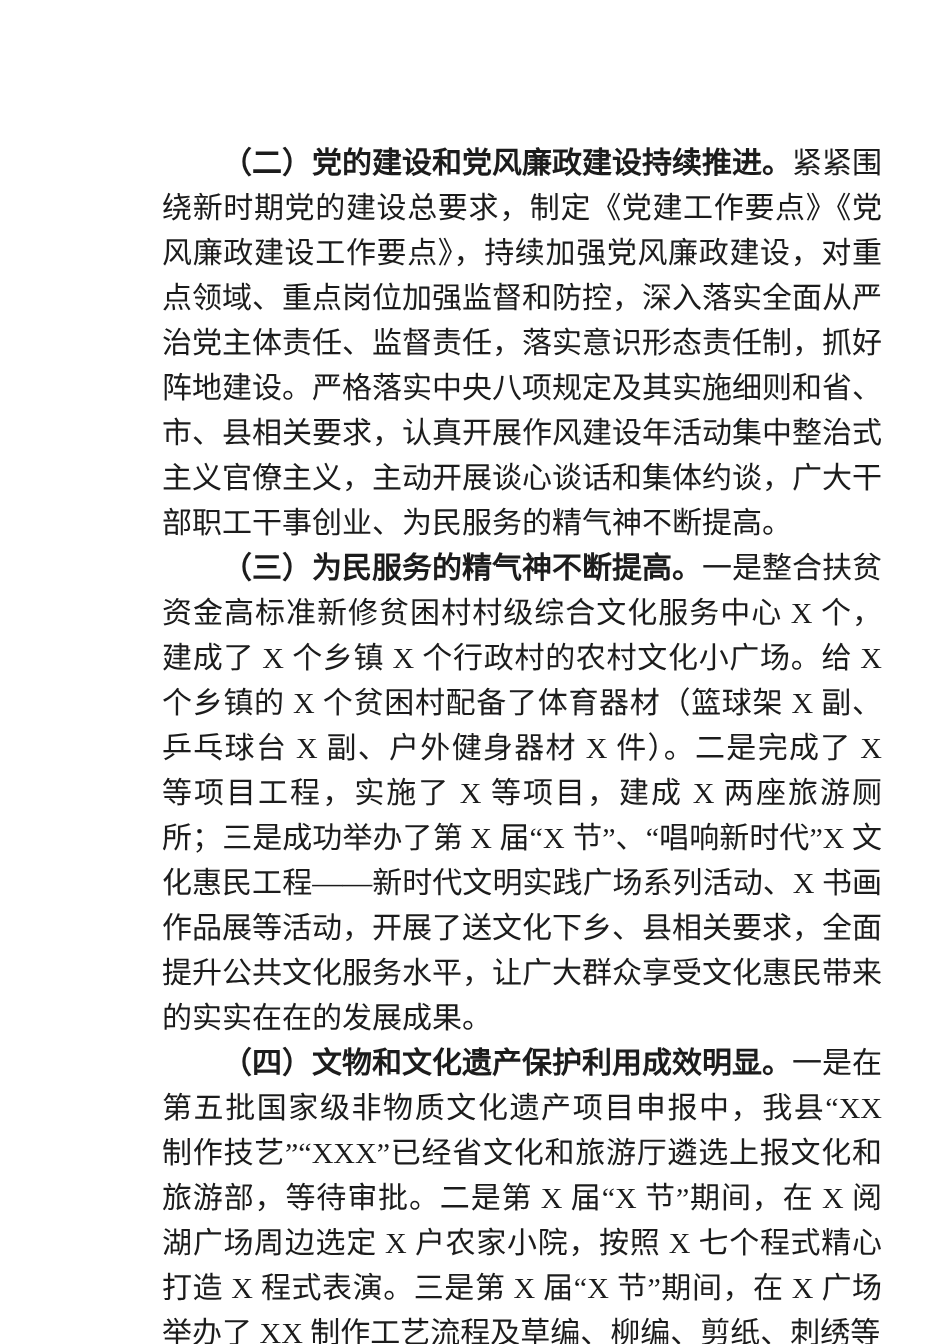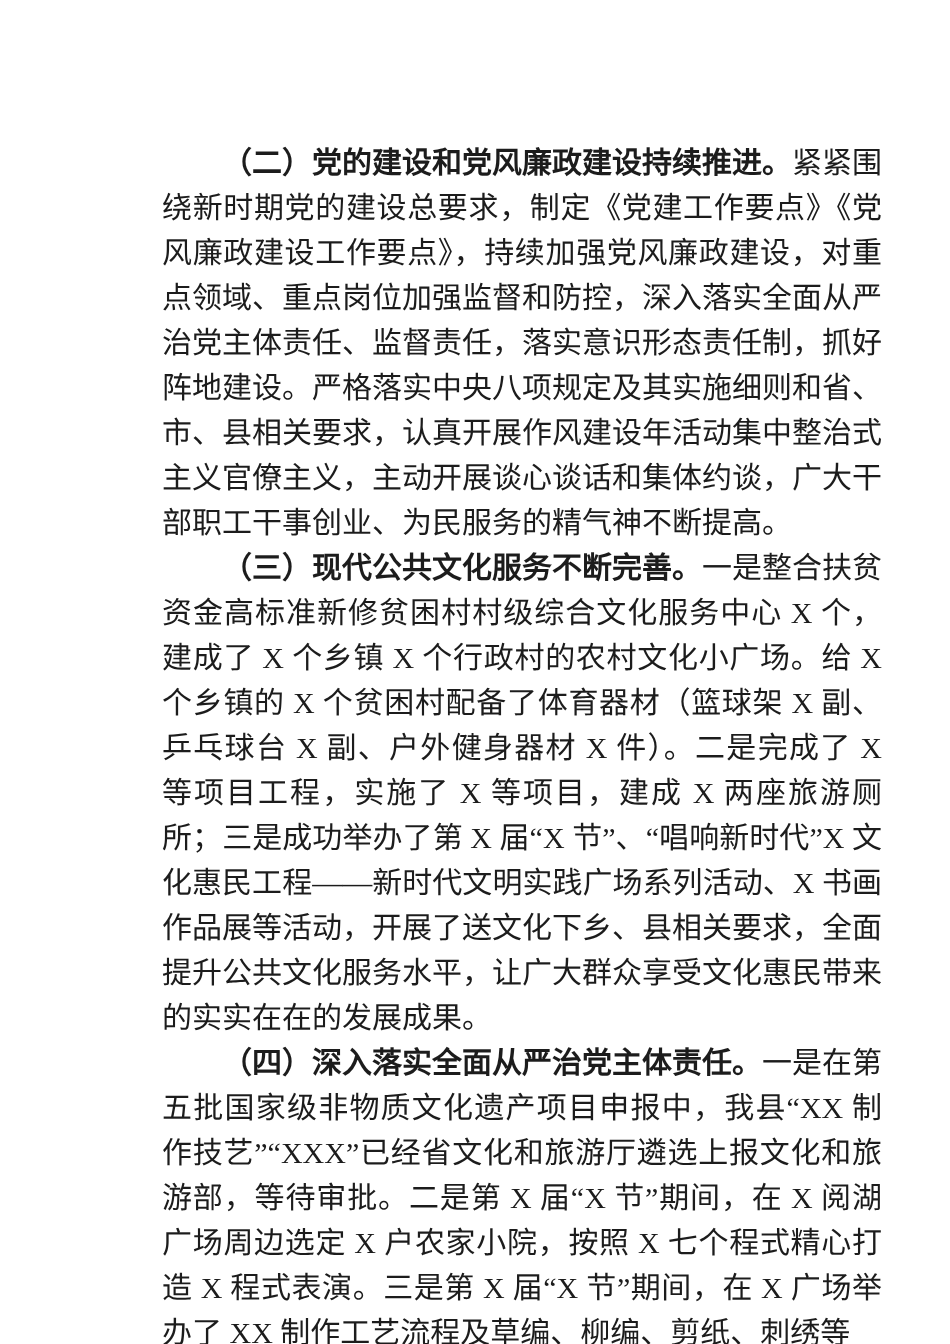--- a/index.html
+++ b/index.html
@@ -40,18 +40,18 @@
   }
 </style>
 </head>
 <body>
 
 <div class="page">
   <div class="content">
 
     <p class="para"><span class="lead">（二）党的建设和党风廉政建设持续推进。</span><span class="body-text">紧紧围绕新时期党的建设总要求，制定《党建工作要点》《党风廉政建设工作要点》，持续加强党风廉政建设，对重点领域、重点岗位加强监督和防控，深入落实全面从严治党主体责任、监督责任，落实意识形态责任制，抓好阵地建设。严格落实中央八项规定及其实施细则和省、市、县相关要求，认真开展作风建设年活动集中整治式主义官僚主义，主动开展谈心谈话和集体约谈，广大干部职工干事创业、为民服务的精气神不断提高。</span></p>
 
-    <p class="para"><span class="lead">（三）现代公共文化服务不断完善。</span><span class="body-text">一是整合扶贫资金高标准新修贫困村村级综合文化服务中心 X 个，建成了 X 个乡镇 X 个行政村的农村文化小广场。给 X 个乡镇的 X 个贫困村配备了体育器材（篮球架 X 副、乒乓球台 X 副、户外健身器材 X 件）。二是完成了 X 等项目工程，实施了 X 等项目，建成 X 两座旅游厕所；三是成功举办了第 X 届“X 节”、“唱响新时代”X 文化惠民工程——新时代文明实践广场系列活动、X 书画作品展等活动，开展了送文化下乡、县相关要求，全面提升公共文化服务水平，让广大群众享受文化惠民带来的实实在在的发展成果。</span></p>
+    <p class="para"><span class="lead">（三）为民服务的精气神不断提高。</span><span class="body-text">一是整合扶贫资金高标准新修贫困村村级综合文化服务中心 X 个，建成了 X 个乡镇 X 个行政村的农村文化小广场。给 X 个乡镇的 X 个贫困村配备了体育器材（篮球架 X 副、乒乓球台 X 副、户外健身器材 X 件）。二是完成了 X 等项目工程，实施了 X 等项目，建成 X 两座旅游厕所；三是成功举办了第 X 届“X 节”、“唱响新时代”X 文化惠民工程——新时代文明实践广场系列活动、X 书画作品展等活动，开展了送文化下乡、县相关要求，全面提升公共文化服务水平，让广大群众享受文化惠民带来的实实在在的发展成果。</span></p>
 
-    <p class="para"><span class="lead">（四）深入落实全面从严治党主体责任。</span><span class="body-text">一是在第五批国家级非物质文化遗产项目申报中，我县“XX 制作技艺”“XXX”已经省文化和旅游厅遴选上报文化和旅游部，等待审批。二是第 X 届“X 节”期间，在 X 阅湖广场周边选定 X 户农家小院，按照 X 七个程式精心打造 X 程式表演。三是第 X 届“X 节”期间，在 X 广场举办了 XX 制作工艺流程及草编、柳编、剪纸、刺绣等</span></p>
+    <p class="para"><span class="lead">（四）文物和文化遗产保护利用成效明显。</span><span class="body-text">一是在第五批国家级非物质文化遗产项目申报中，我县“XX 制作技艺”“XXX”已经省文化和旅游厅遴选上报文化和旅游部，等待审批。二是第 X 届“X 节”期间，在 X 阅湖广场周边选定 X 户农家小院，按照 X 七个程式精心打造 X 程式表演。三是第 X 届“X 节”期间，在 X 广场举办了 XX 制作工艺流程及草编、柳编、剪纸、刺绣等</span></p>
 
   </div>
 </div>
 
 </body></html>

